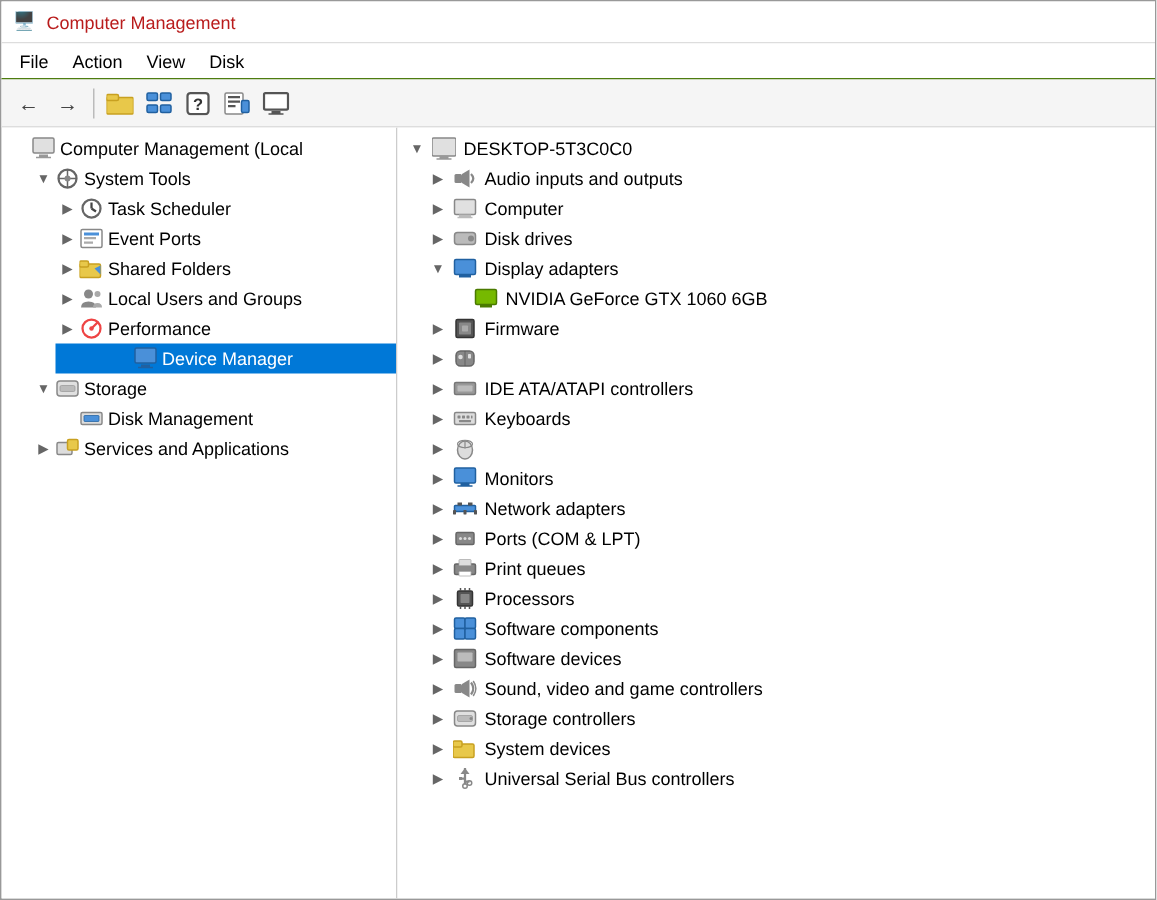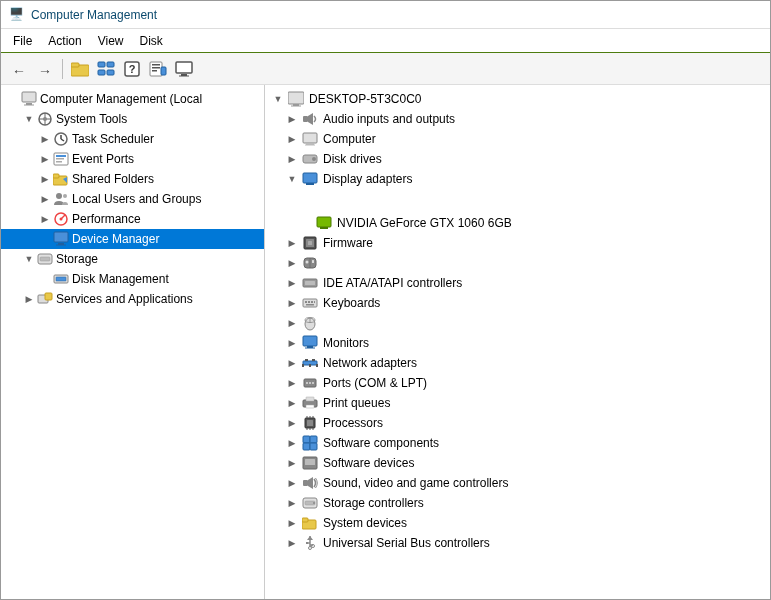--- a/index.html
+++ b/index.html
@@ -27,21 +27,21 @@
       gap: 6px;
       border-bottom: 1px solid #ddd;
       height: 28px;
     }
     .title-bar-icon {
       width: 16px;
       height: 16px;
     }
     .title-bar-text {
       font-size: 12px;
-      color: #0c4a6e;
+      color: #b91c1c;
       text-align: right;
     }
     .menu-bar {
       display: flex;
       gap: 0;
       padding: 2px 4px;
       background: #fff;
       border-bottom: 1px solid #4d7c0f;
       height: 24px;
       align-items: center;
@@ -102,20 +102,21 @@
       display: flex;
       align-items: center;
       padding: 1px 0;
       cursor: pointer;
       white-space: nowrap;
       height: 20px;
     }
     .tree-item.selected {
       background: #0078d7;
       color: #fff;
+      margin-left: 36px;
     }
     .tree-item.selected .item-text {
       color: #fff;
     }
     .expand-btn {
       width: 16px;
       height: 16px;
       display: flex;
       align-items: center;
       justify-content: center;
@@ -167,21 +168,21 @@
       align-items: center;
       justify-content: center;
       font-size: 13px;
       flex-shrink: 0;
     }
     .right-text {
       font-size: 12px;
       color: #000;
     }
     .right-indent1 { padding-left: 20px; }
-    .right-indent2 { padding-left: 34px; margin-top: 24px; }
+    .right-indent2 { padding-left: 34px; }
 
     
     ::-webkit-scrollbar { width: 12px; }
     ::-webkit-scrollbar-track { background: #f0f0f0; }
     ::-webkit-scrollbar-thumb { background: #c0c0c0; border: 1px solid #aaa; }
   </style>
 </head>
 <body>
 
 <div class="window">

